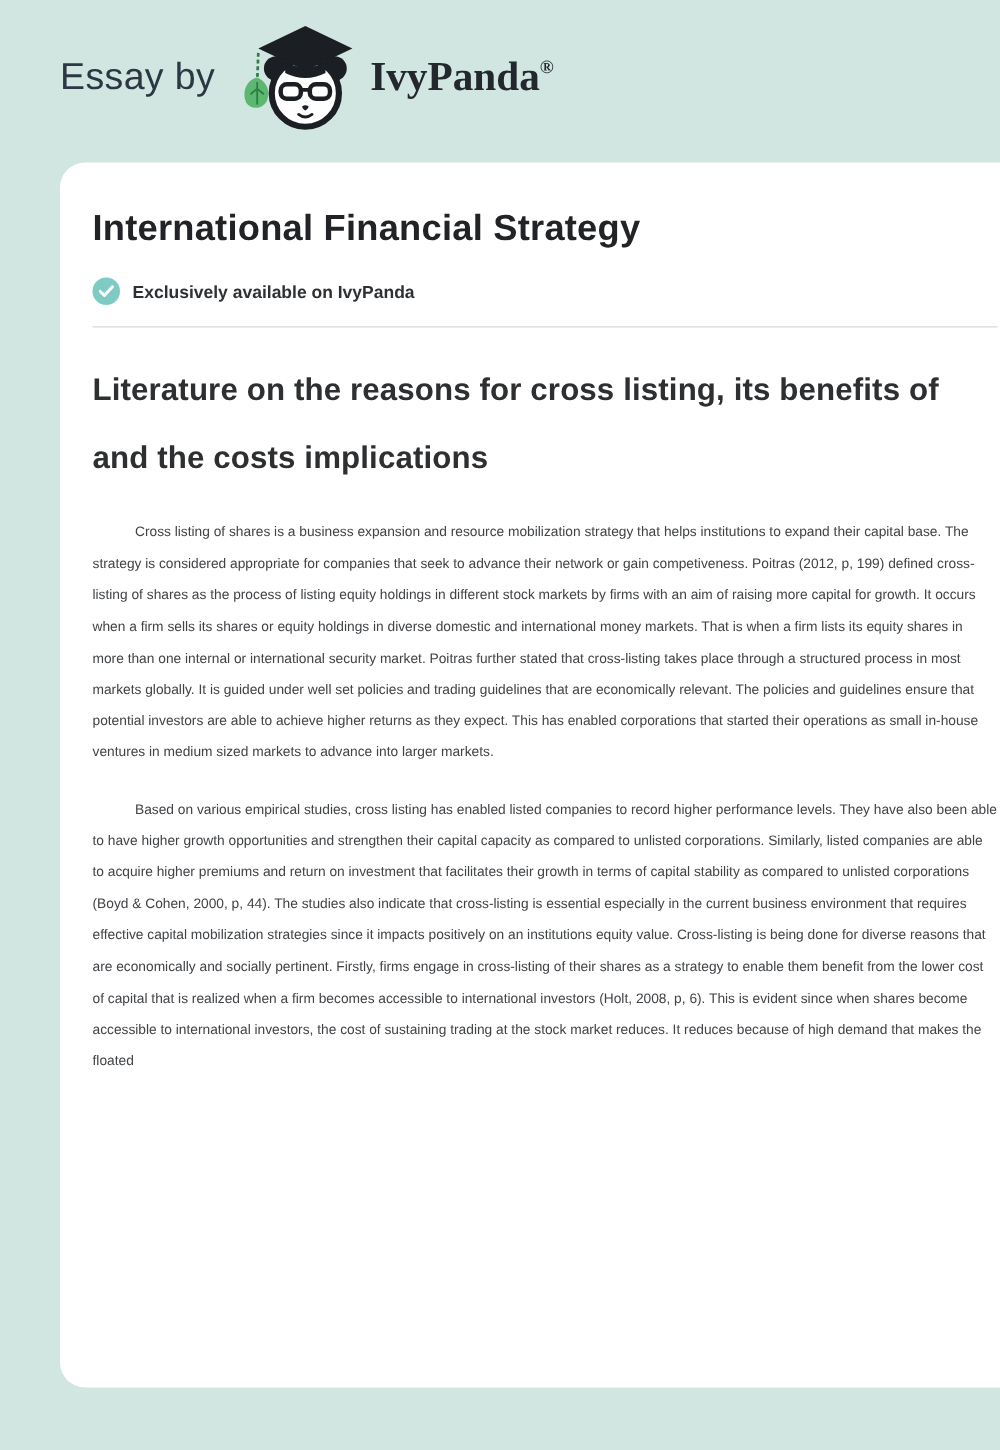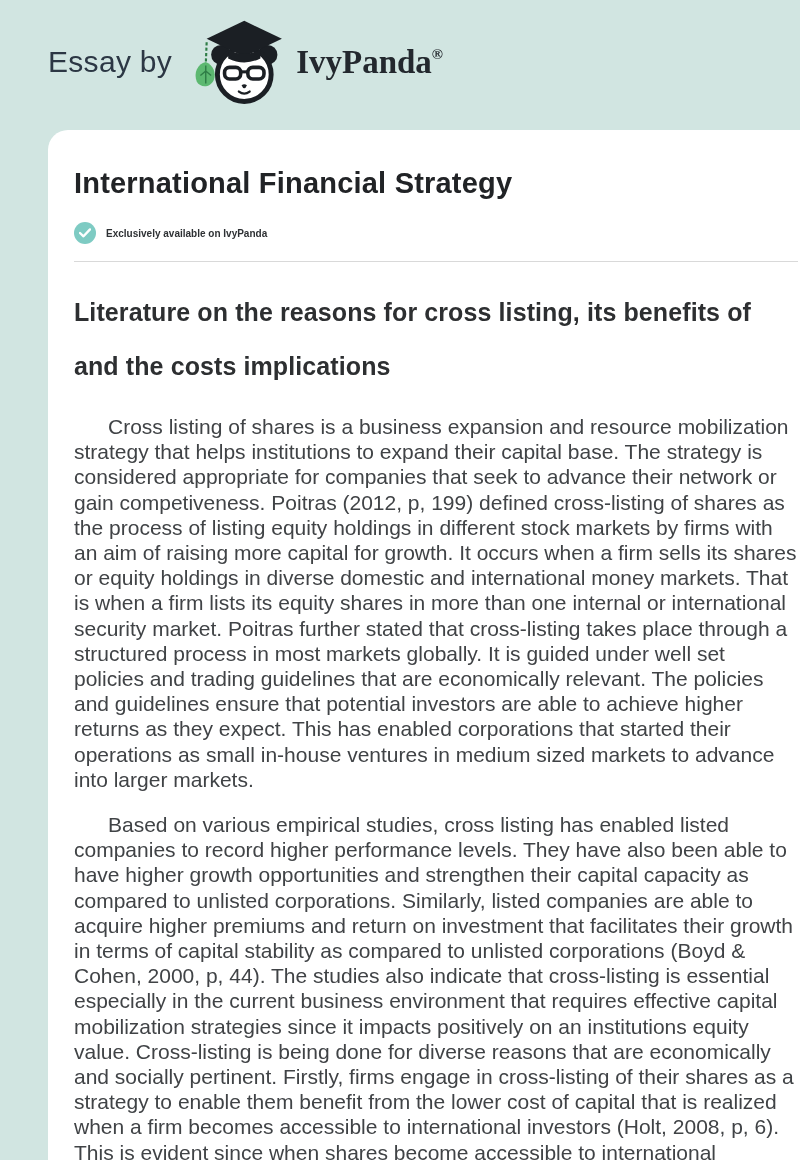--- a/index.html
+++ b/index.html
@@ -44,30 +44,30 @@
     margin:0 0 22px 0;
     font-size:29px;font-weight:700;color:var(--ink);
     letter-spacing:.2px;
   }
   .exclusive-badge{display:flex;align-items:center;gap:10px;margin:0 0 17px 0;}
   .badge-circle{
     width:22px;height:22px;border-radius:50%;
     background:var(--accent);
     display:flex;align-items:center;justify-content:center;flex:0 0 auto;
   }
-  .badge-label{font-size:10px;font-weight:700;color:#2e3134;}
+  .badge-label{font-size:14px;font-weight:700;color:#2e3134;}
   .divider{border:none;border-top:1px solid var(--divider);margin:0 0 23px 0;}
   h2.section-heading{
     margin:0 0 21px 0;
     font-size:25px;font-weight:700;color:#2d2f31;
     line-height:54px;letter-spacing:.1px;
   }
   .essay-paragraph{
     margin:0 0 20px 0;
-    font-size:21px;line-height:25.2px;color:var(--body-ink);
+    font-size:11px;line-height:25.2px;color:var(--body-ink);
     text-indent:34px;
   }
   .essay-paragraph:last-child{margin-bottom:16px;}
 </style>
 </head>
 <body>
 
 <header class="page-header">
   <span class="essay-by">Essay by</span>
 

